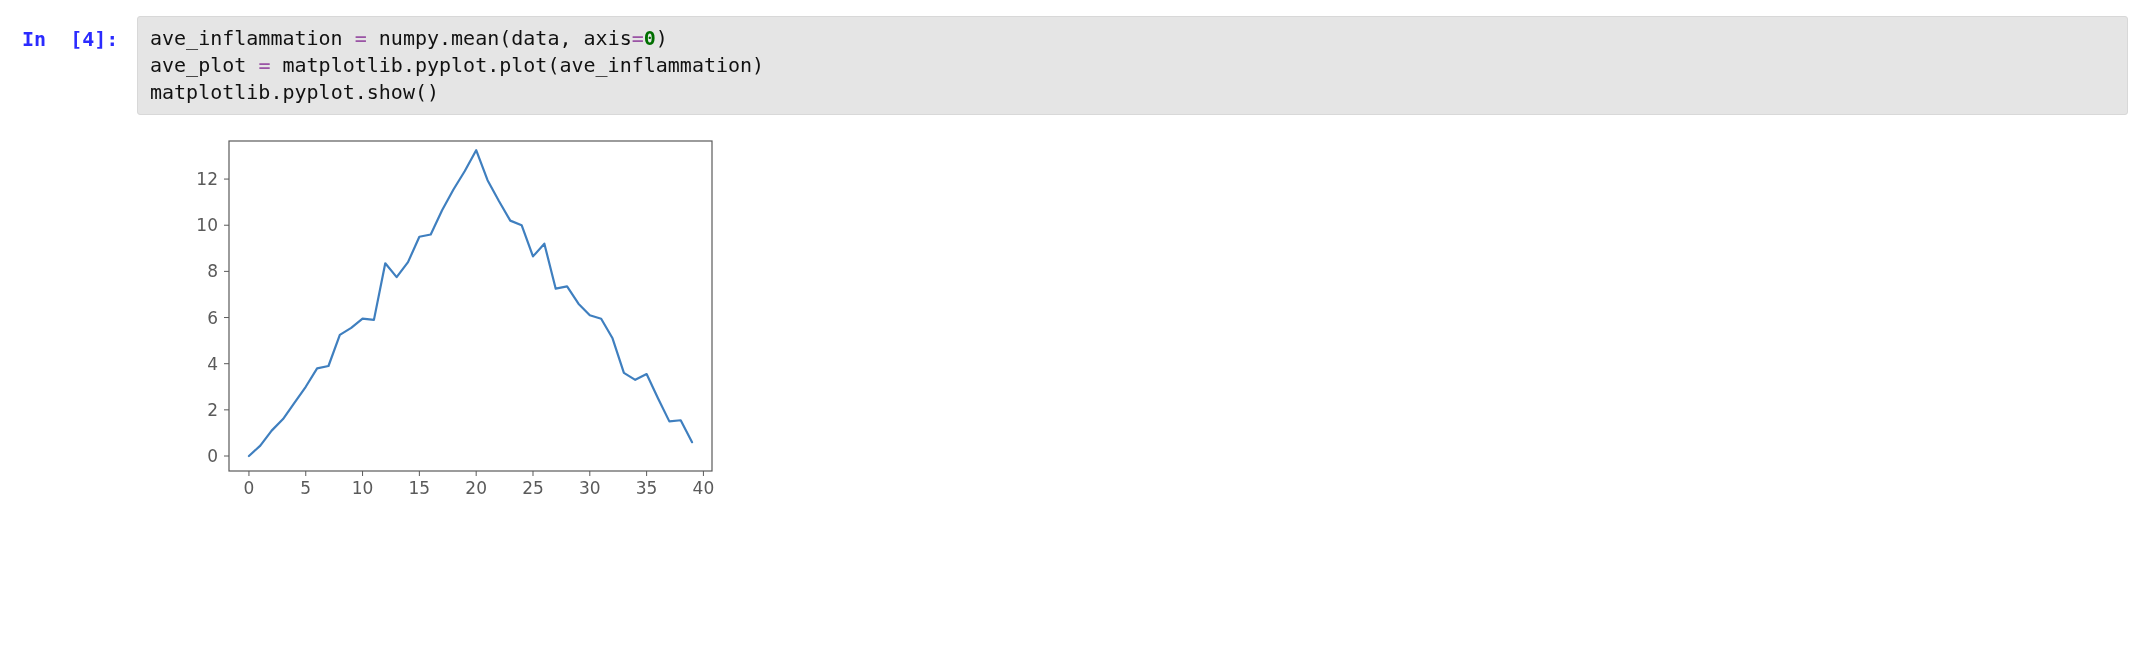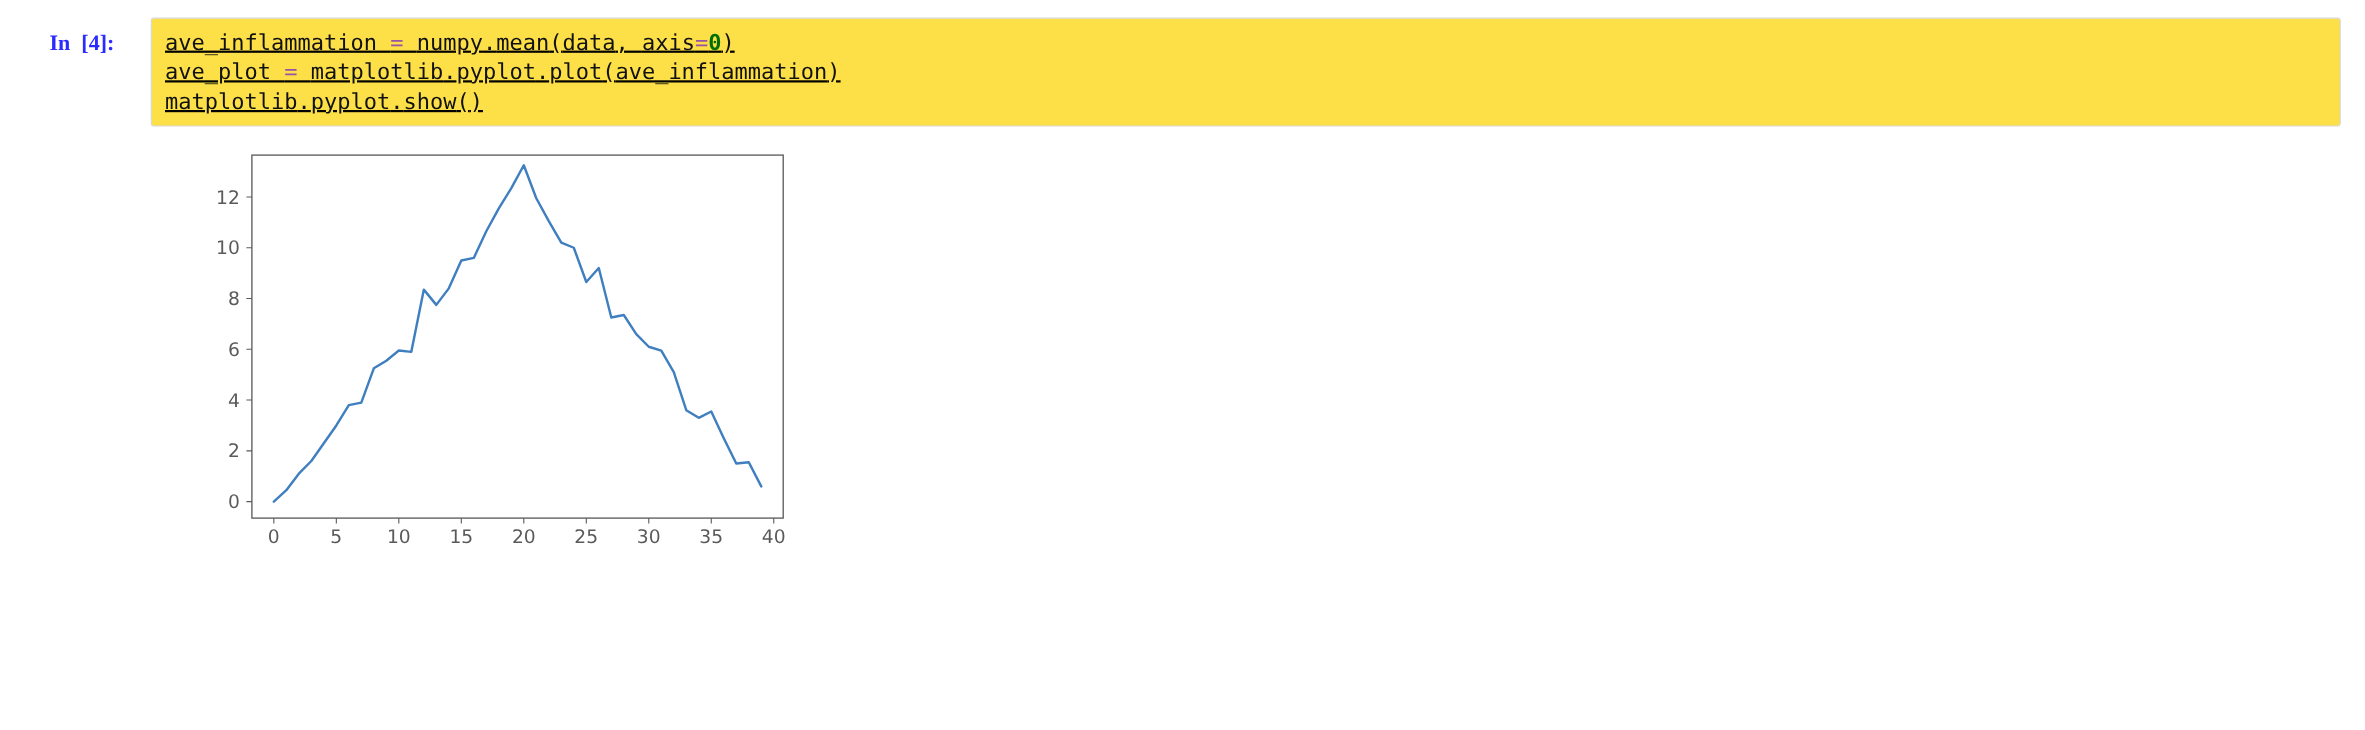--- a/index.html
+++ b/index.html
@@ -8,36 +8,34 @@
     font-size:20px;
     line-height:1.35;
     padding:16px 22px 30px 22px;
     width:2150px;
     box-sizing:border-box;
   }
   .cell{display:flex;align-items:flex-start;}
   .prompt-col{
     width:105px;
     flex:0 0 105px;
-    text-align:center;
+    text-align:left;
     padding:10px 10px 0 0;
     color:#2b2bff;
     font-weight:600;
     user-select:none;
-    font-family:Liberation Serif, serif;
   }
   .prompt-col .bracket{color:#2b2bff;}
   .prompt-col .n{color:#2b2bff;}
   .input-area{
     flex:1 1 auto;
-    background:#fde047;
+    background:#e5e5e5;
     border:1px solid #d8d8d8;
     border-radius:3px;
     padding:8px 12px 8px 12px;
-    text-decoration:underline;
   }
   pre.code{margin:0;white-space:pre;font:inherit;}
   .tok-name{color:#111;}
   .tok-op{color:#9a54a5;}
   .tok-num{color:#006f00;font-weight:600;}
   .tok-punc{color:#111;}
   .output-row{display:flex;margin-top:14px;}
   .output-row .prompt-col{color:transparent;}
   .plot-wrap{padding-left:30px;}
   svg{display:block;}

